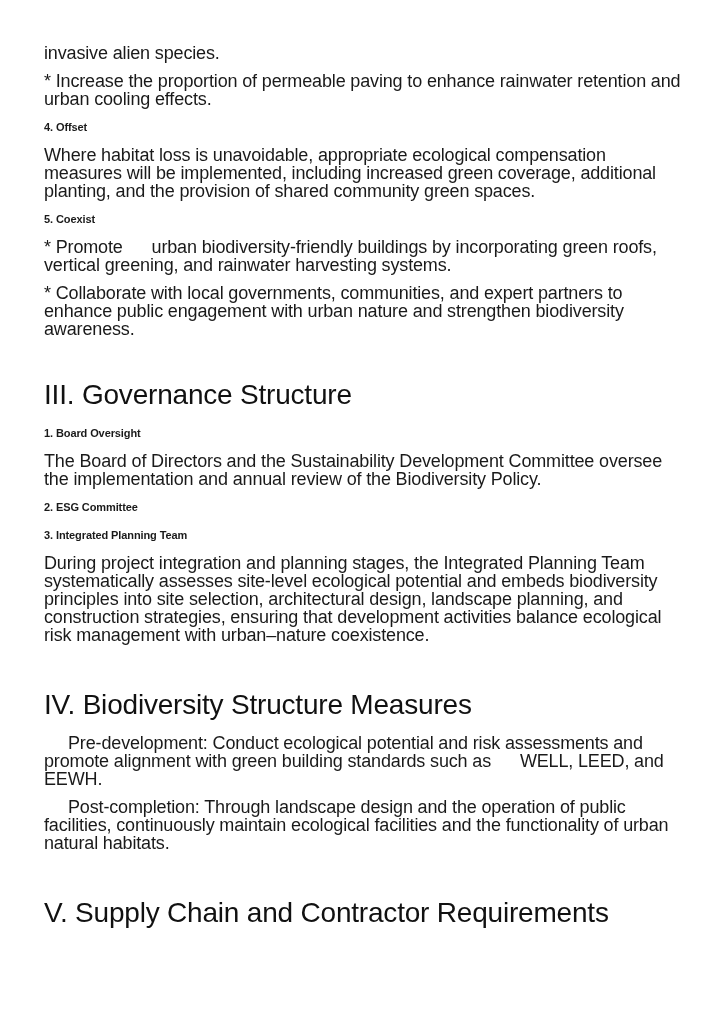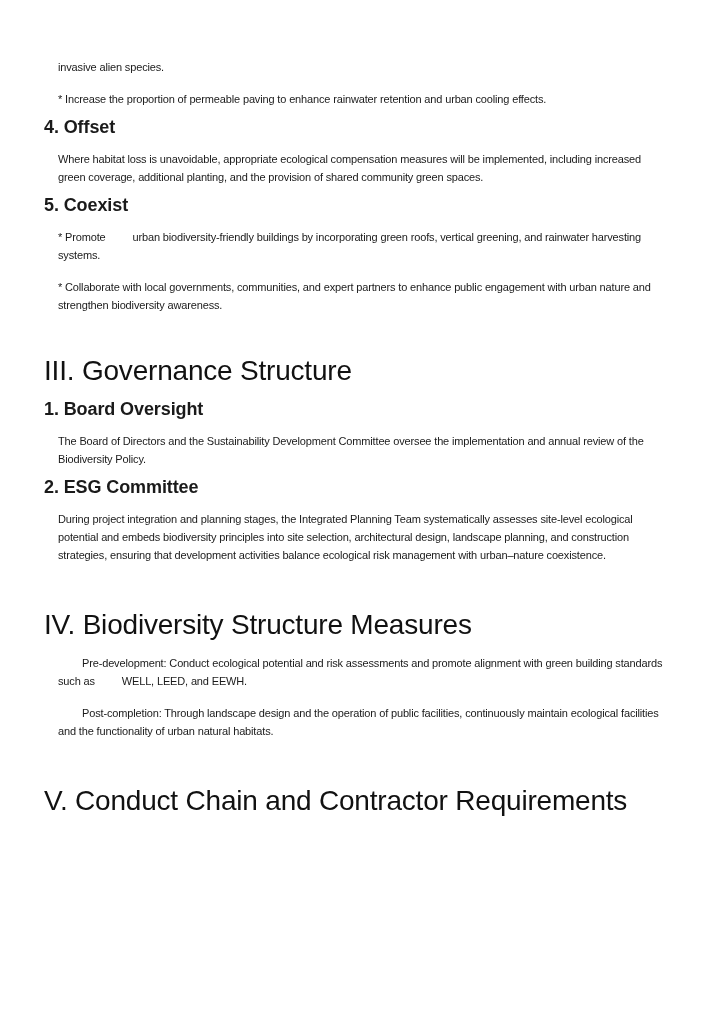--- a/index.html
+++ b/index.html
@@ -15,29 +15,29 @@
       font-family: "Liberation Sans", "DejaVu Sans", sans-serif;
       color: #1a1a1a;
     }
     .page {
       position: absolute;
       left: 44px;
       top: 44px;
       width: 640px;
     }
     p {
-      margin: 14px;
-      font-size: 11px;
+      margin: 0;
+      font-size: 18px;
       line-height: 18px;
       letter-spacing: -0.15px;
     }
     .para { margin-bottom: 10px; }
     .subhead {
       font-weight: bold;
-      font-size: 18px;
+      font-size: 11px;
       line-height: 18px;
       margin: 0 0 10px 0;
       letter-spacing: -0.1px;
     }
     .section-title {
       font-size: 28px;
       font-weight: normal;
       line-height: 26px;
       margin: 0 0 16px 0;
       letter-spacing: -0.2px;
@@ -65,28 +65,29 @@
 
   <div class="gap-sec1"></div>
 
   <h2 class="section-title">III. Governance Structure</h2>
 
   <div class="subhead">1. Board Oversight</div>
   <p class="para">The Board of Directors and the Sustainability Development Committee oversee the implementation and annual review of the Biodiversity Policy.</p>
 
   <div class="subhead">2. ESG Committee</div>
 
+  <div class="subhead">3. Integrated Planning Team</div>
   <p class="para">During project integration and planning stages, the Integrated Planning Team systematically assesses site-level ecological potential and embeds biodiversity principles into site selection, architectural design, landscape planning, and construction strategies, ensuring that development activities balance ecological risk management with urban–nature coexistence.</p>
 
   <div class="gap-sec2"></div>
 
   <h2 class="section-title">IV. Biodiversity Structure Measures</h2>
 
   <p class="para"><b>Pre-development</b><span>: Conduct ecological potential and risk assessments and promote alignment with green building standards such as </span><b>WELL, LEED, and EEWH</b><span>.</span></p>
 
 
   <p class="para"><b>Post-completion</b><span>: Through landscape design and the operation of public facilities, continuously maintain ecological facilities and the functionality of urban natural habitats.</span></p>
 
   <div class="gap-sec3"></div>
 
-  <h2 class="section-title">V. Conduct Chain and Contractor Requirements</h2>
+  <h2 class="section-title">V. Supply Chain and Contractor Requirements</h2>
 
 </div>
 
 </body></html>

